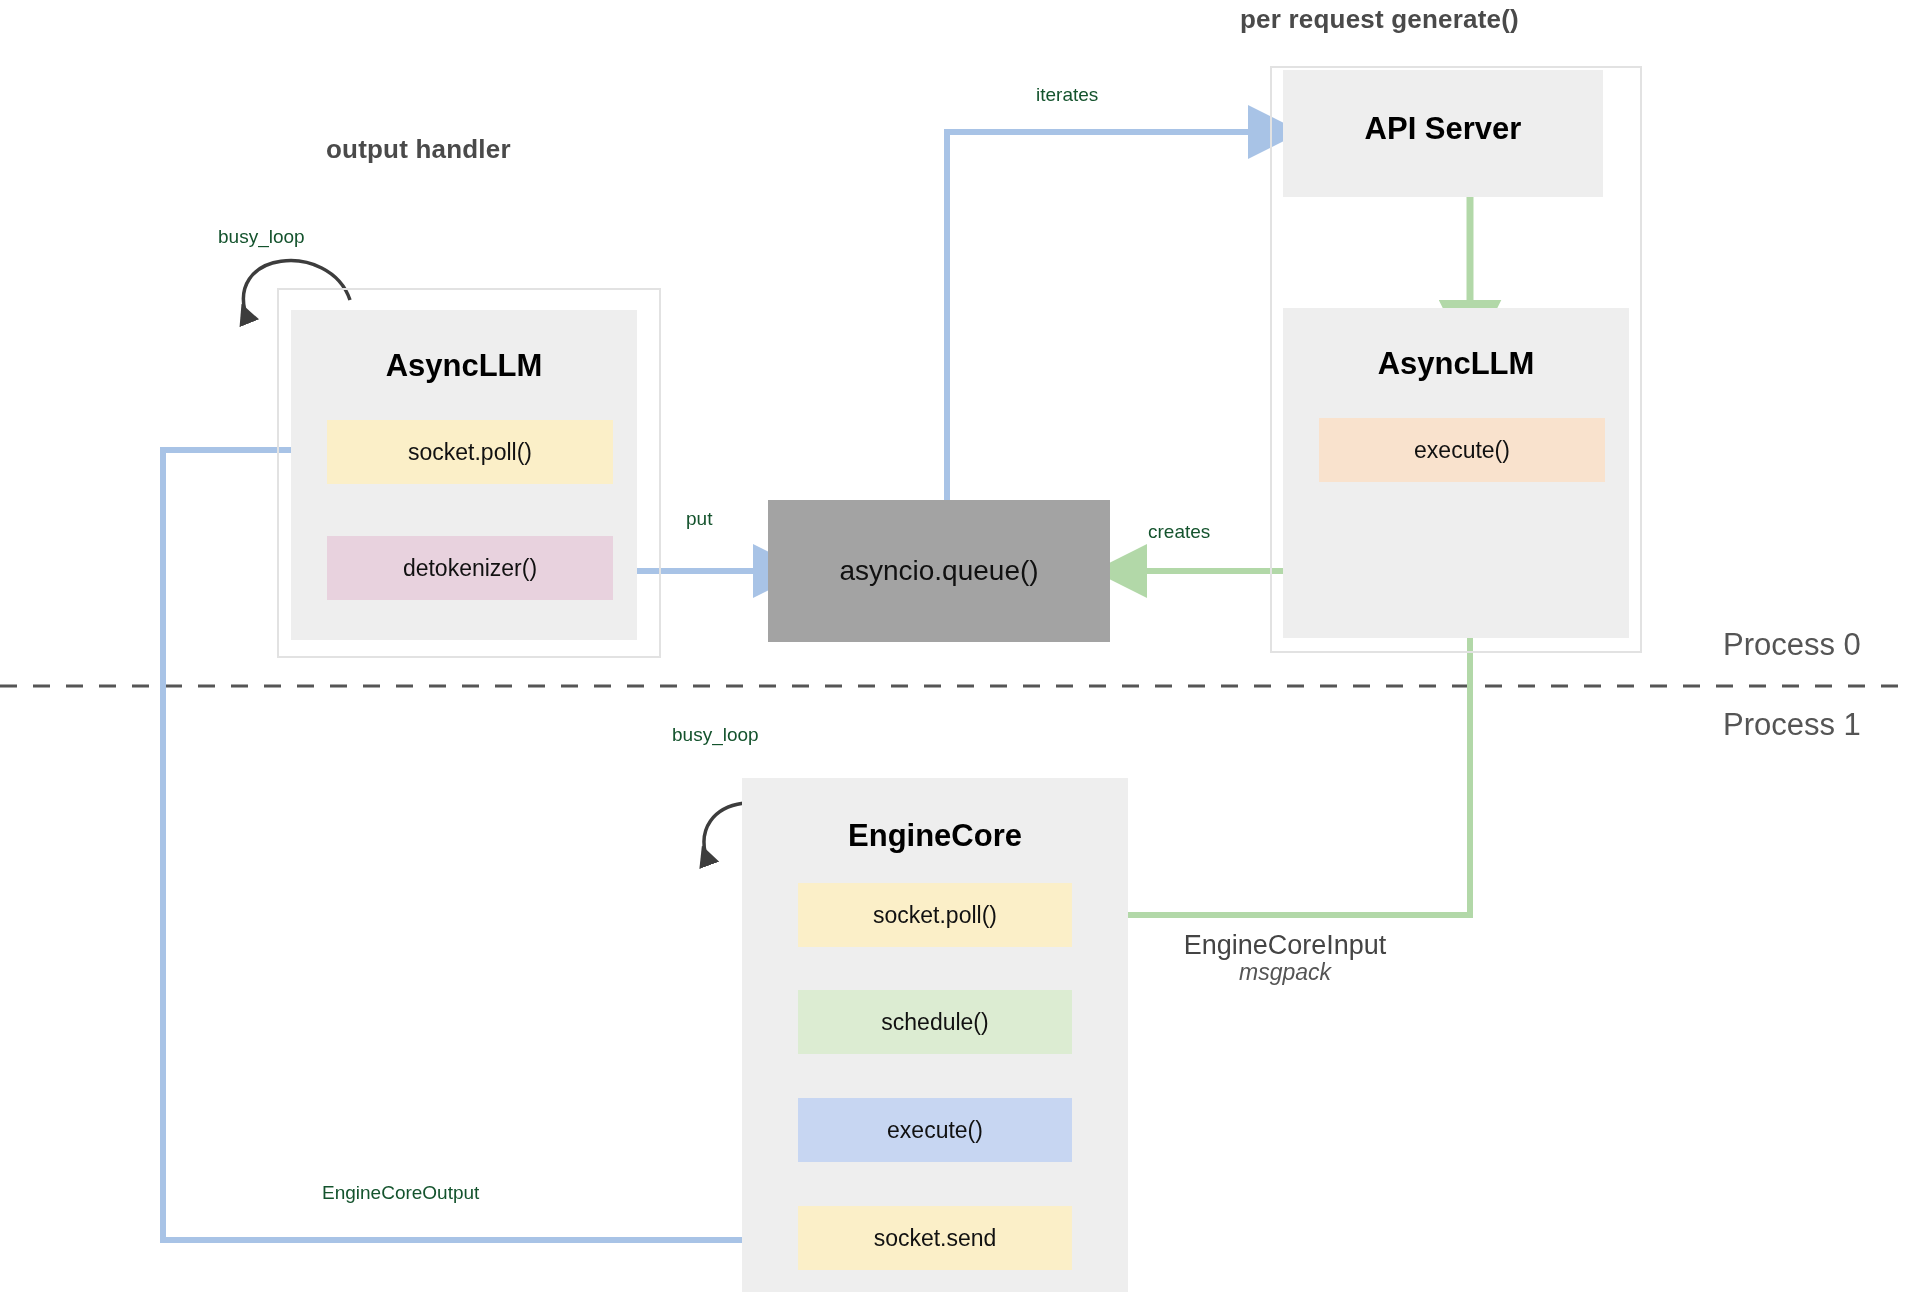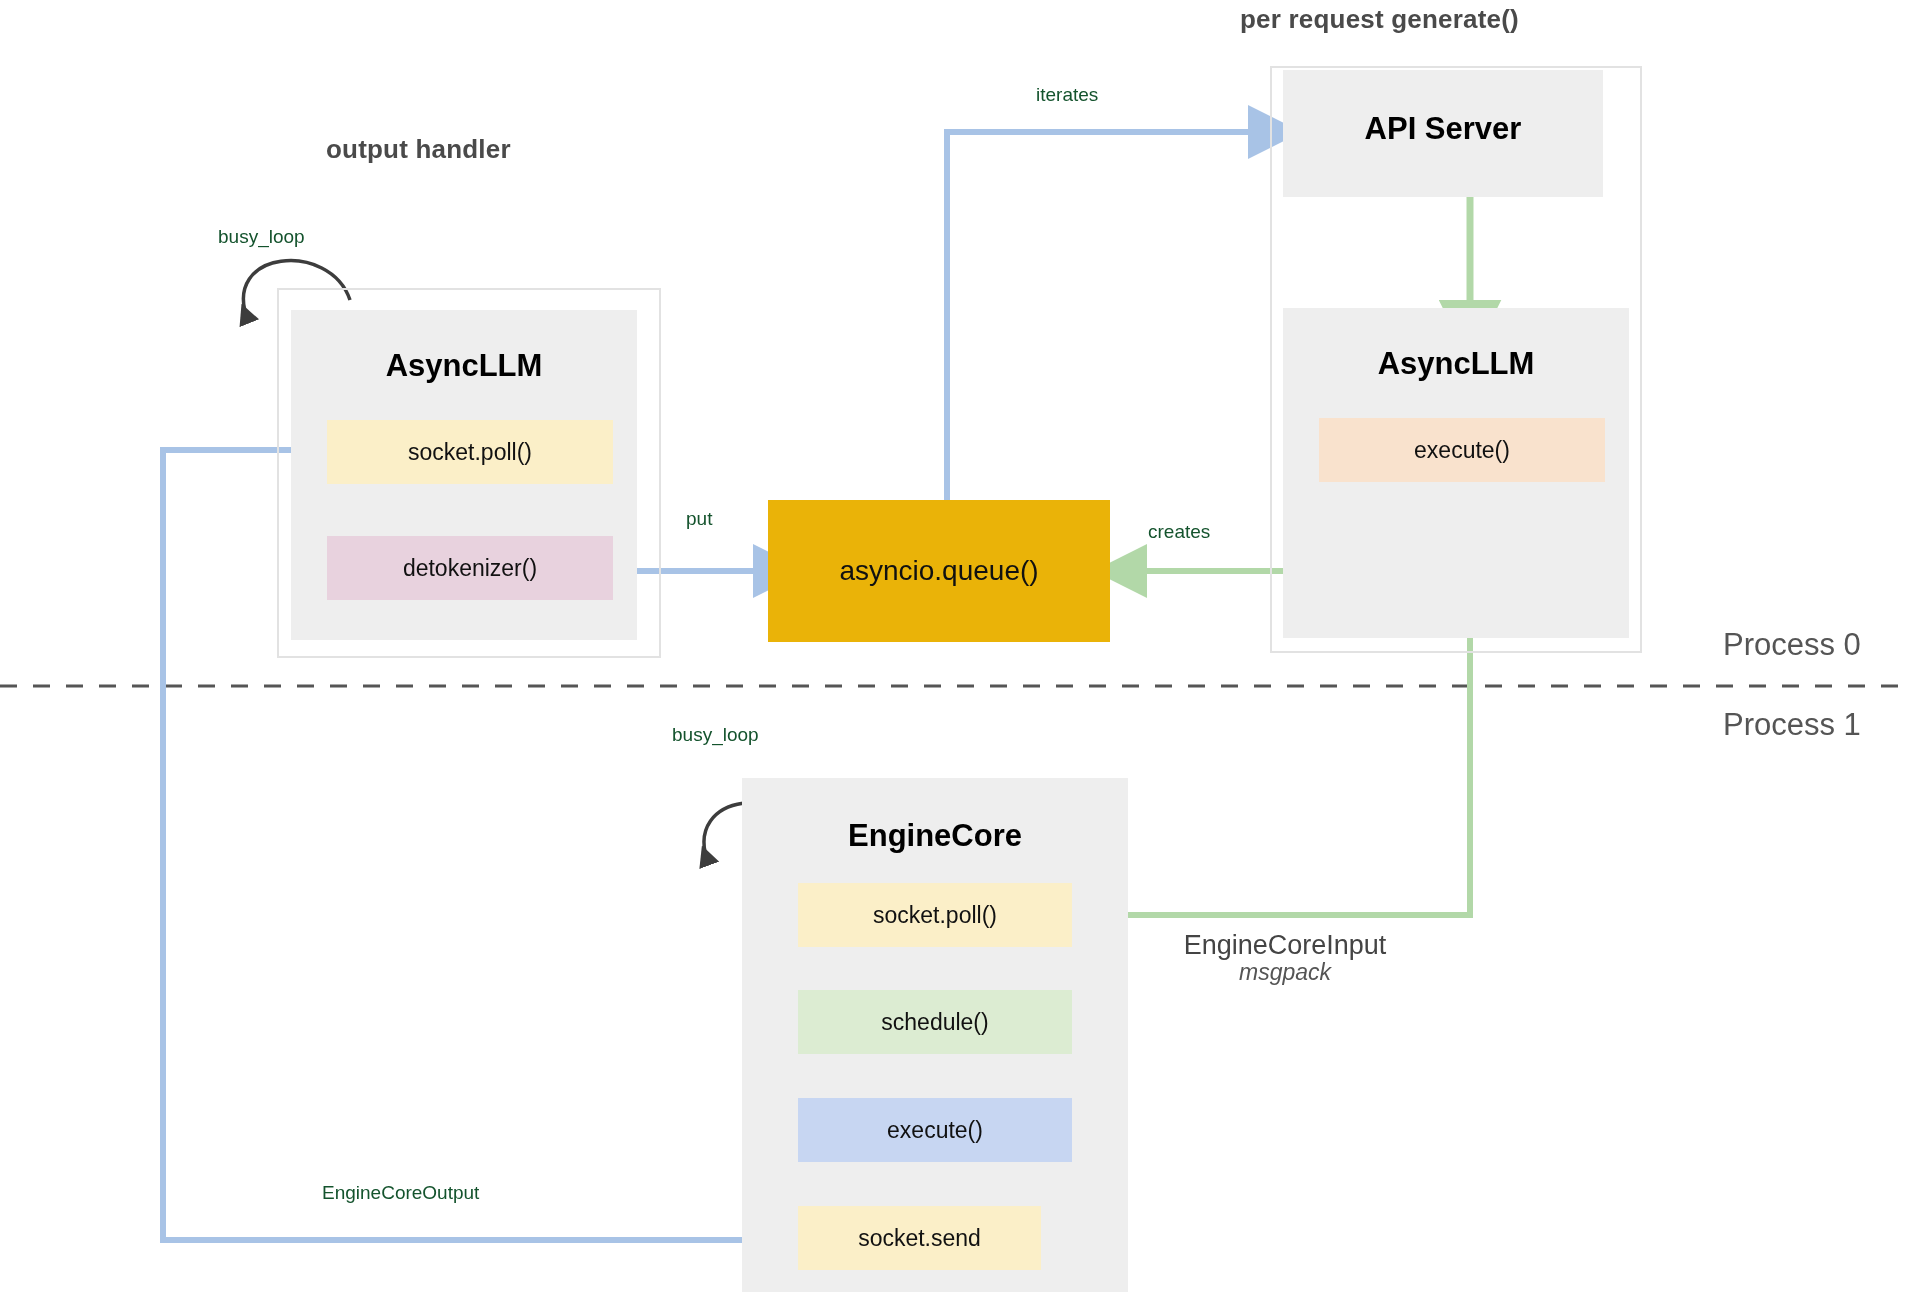--- a/index.html
+++ b/index.html
@@ -57,21 +57,21 @@
     display: flex;
     align-items: center;
     justify-content: center;
     font-size: 23px;
     color: #111111;
     box-sizing: border-box;
     white-space: nowrap;
   }
   .plainbox {
     position: absolute;
-    background: #eab308;
+    background: #a3a3a3;
     display: flex;
     align-items: center;
     justify-content: center;
     font-size: 28px;
     color: #111111;
     box-sizing: border-box;
     white-space: nowrap;
   }
   .edge-label {
     position: absolute;
@@ -186,21 +186,21 @@
     <div class="gbox-title" style="top:40px;">EngineCore</div>
     <div class="chip" style="left:56px; top:105px; width:274px; height:64px; background:#fbefc8;">
       <span>socket.poll()</span>
     </div>
     <div class="chip" style="left:56px; top:212px; width:274px; height:64px; background:#dcecd2;">
       <span>schedule()</span>
     </div>
     <div class="chip" style="left:56px; top:320px; width:274px; height:64px; background:#c7d6f2;">
       <span>execute()</span>
     </div>
-    <div class="chip" style="left:56px; top:428px; width:243px; height:64px; background:#fbefc8;">
+    <div class="chip" style="left:56px; top:428px; width:274px; height:64px; background:#fbefc8;">
       <span>socket.send</span>
     </div>
   </div>
 
   <div class="edge-label" style="left:672px; top:724px;">busy_loop</div>
 
   <div class="msg-label" style="left:1140px; top:930px; width:290px;">
     <span>EngineCoreInput</span>
     <span class="msg-sub">msgpack</span>
   </div>

